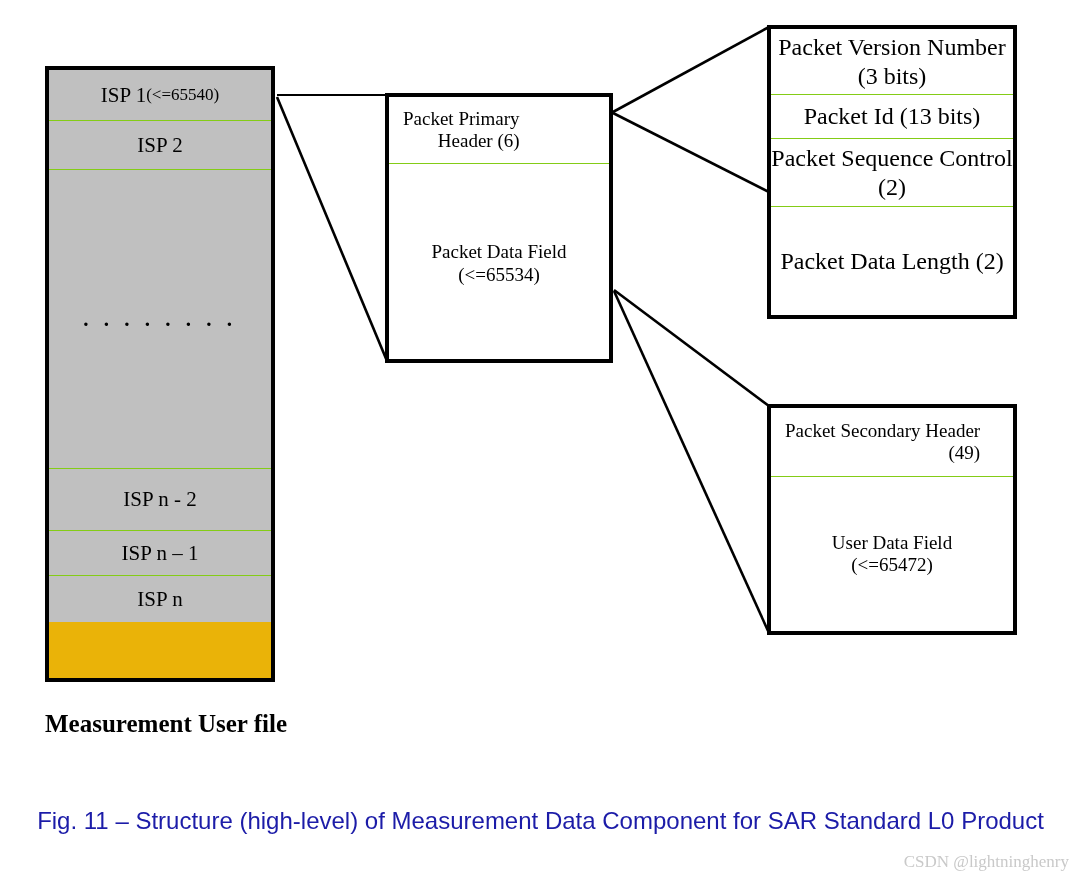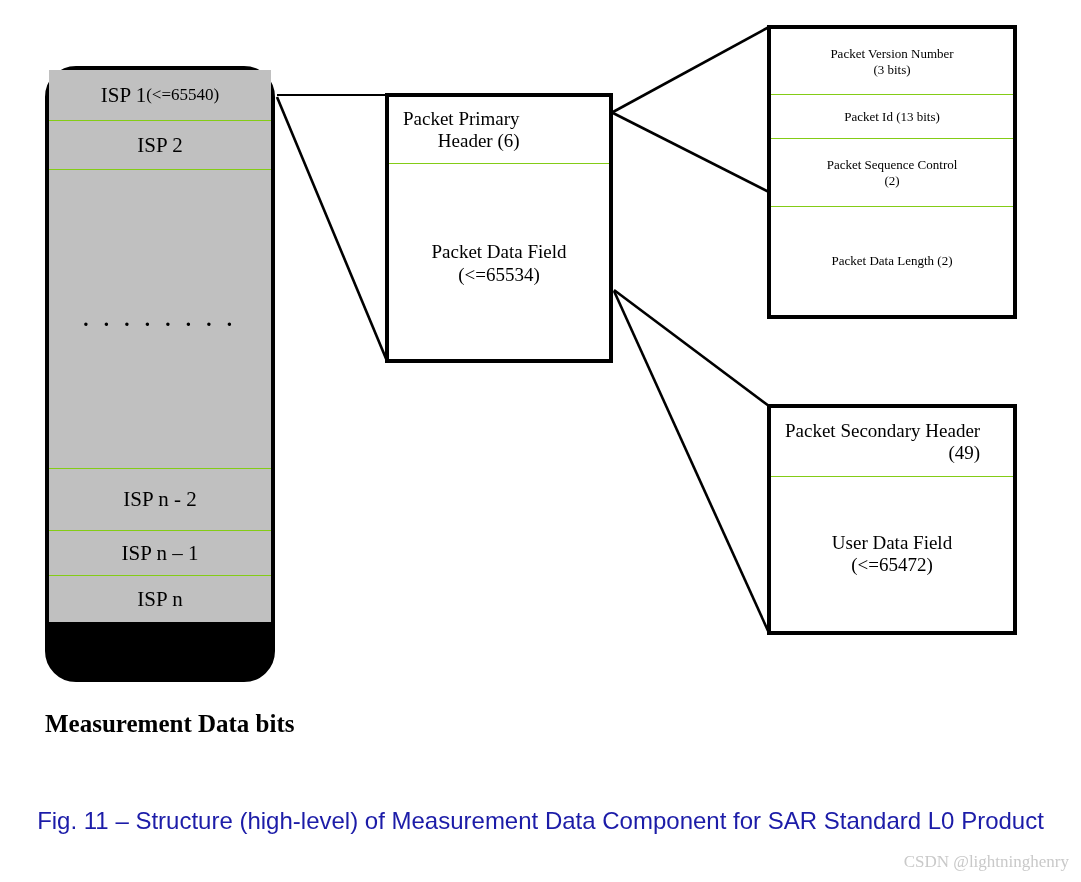--- a/index.html
+++ b/index.html
@@ -46,22 +46,21 @@
   .cell + .cell {
     border-top: 1px solid #84cc16;
   }
 
   
   #isp-stack {
     left: 45px;
     top: 66px;
     width: 230px;
     height: 616px;
-    background: #000000;
-    border-radius: 31px;
+    background: #eab308;
   }
   #isp-stack .cell {
     background: #c0c0c0;
     font-size: 21px;
   }
   .isp-first {
     font-size: 21px;
   }
   .isp-first .small {
     font-size: 17px;
@@ -89,21 +88,21 @@
   }
 
   
   #primary-header-stack {
     left: 767px;
     top: 25px;
     width: 250px;
     height: 294px;
   }
   #primary-header-stack .cell {
-    font-size: 13px;
+    font-size: 24px;
   }
 
   
   #data-field-stack {
     left: 767px;
     top: 404px;
     width: 250px;
     height: 231px;
   }
   #data-field-stack .cell {
@@ -188,17 +187,17 @@
     <div class="cell" style="height:109px; white-space:pre-line">Packet Data Length  (2)</div>
   </div>
 
   <div class="stack" id="data-field-stack">
     <div class="cell align-left" style="height:68px; white-space:pre-line">Packet Secondary Header
 (49)</div>
     <div class="cell" style="height:155px; white-space:pre-line">User Data Field
 (&lt;=65472)</div>
   </div>
 
-  <div id="measurement-label">Measurement Data bits</div>
+  <div id="measurement-label">Measurement User file</div>
   <div id="figure-caption">Fig. 11 – Structure (high-level) of Measurement Data Component for SAR Standard L0 Product</div>
   <div id="watermark">CSDN @lightninghenry</div>
 
 </div>
 
 </body></html>

